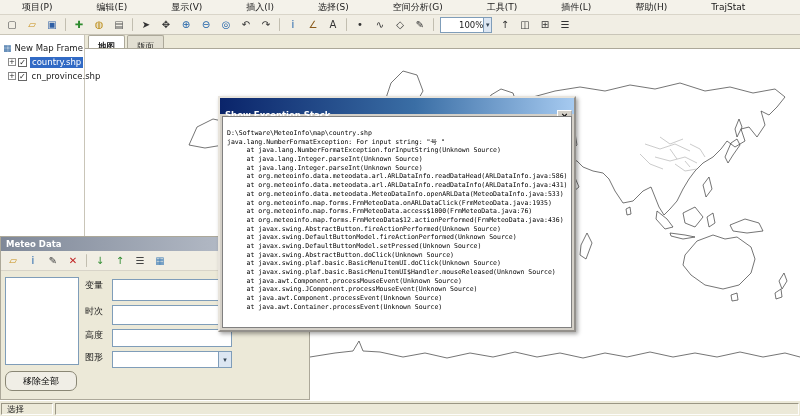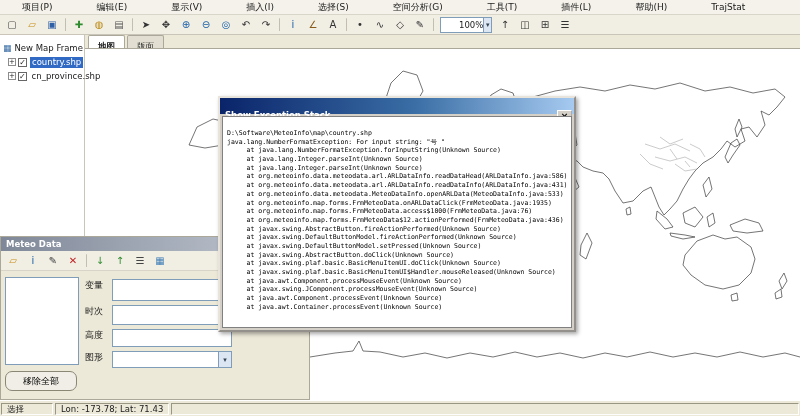--- a/index.html
+++ b/index.html
@@ -293,15 +293,14 @@
       <div class="stack-line"><span>     at java.awt.Component.processMouseEvent(Unknown Source)</span></div>
       <div class="stack-line"><span>     at javax.swing.JComponent.processMouseEvent(Unknown Source)</span></div>
       <div class="stack-line"><span>     at java.awt.Component.processEvent(Unknown Source)</span></div>
       <div class="stack-line"><span>     at java.awt.Container.processEvent(Unknown Source)</span></div>
       <div class="stack-line"></div>
   </div>
 </div>
 
 <div class="statusbar">
   <span class="status-cell" style="min-width:52px">选择</span>
-  <span class="status-cell">Lon: -173.78; Lat: 71.43</span>
   <span class="status-cell status-fill"></span>
 </div>
 
 </body></html>

